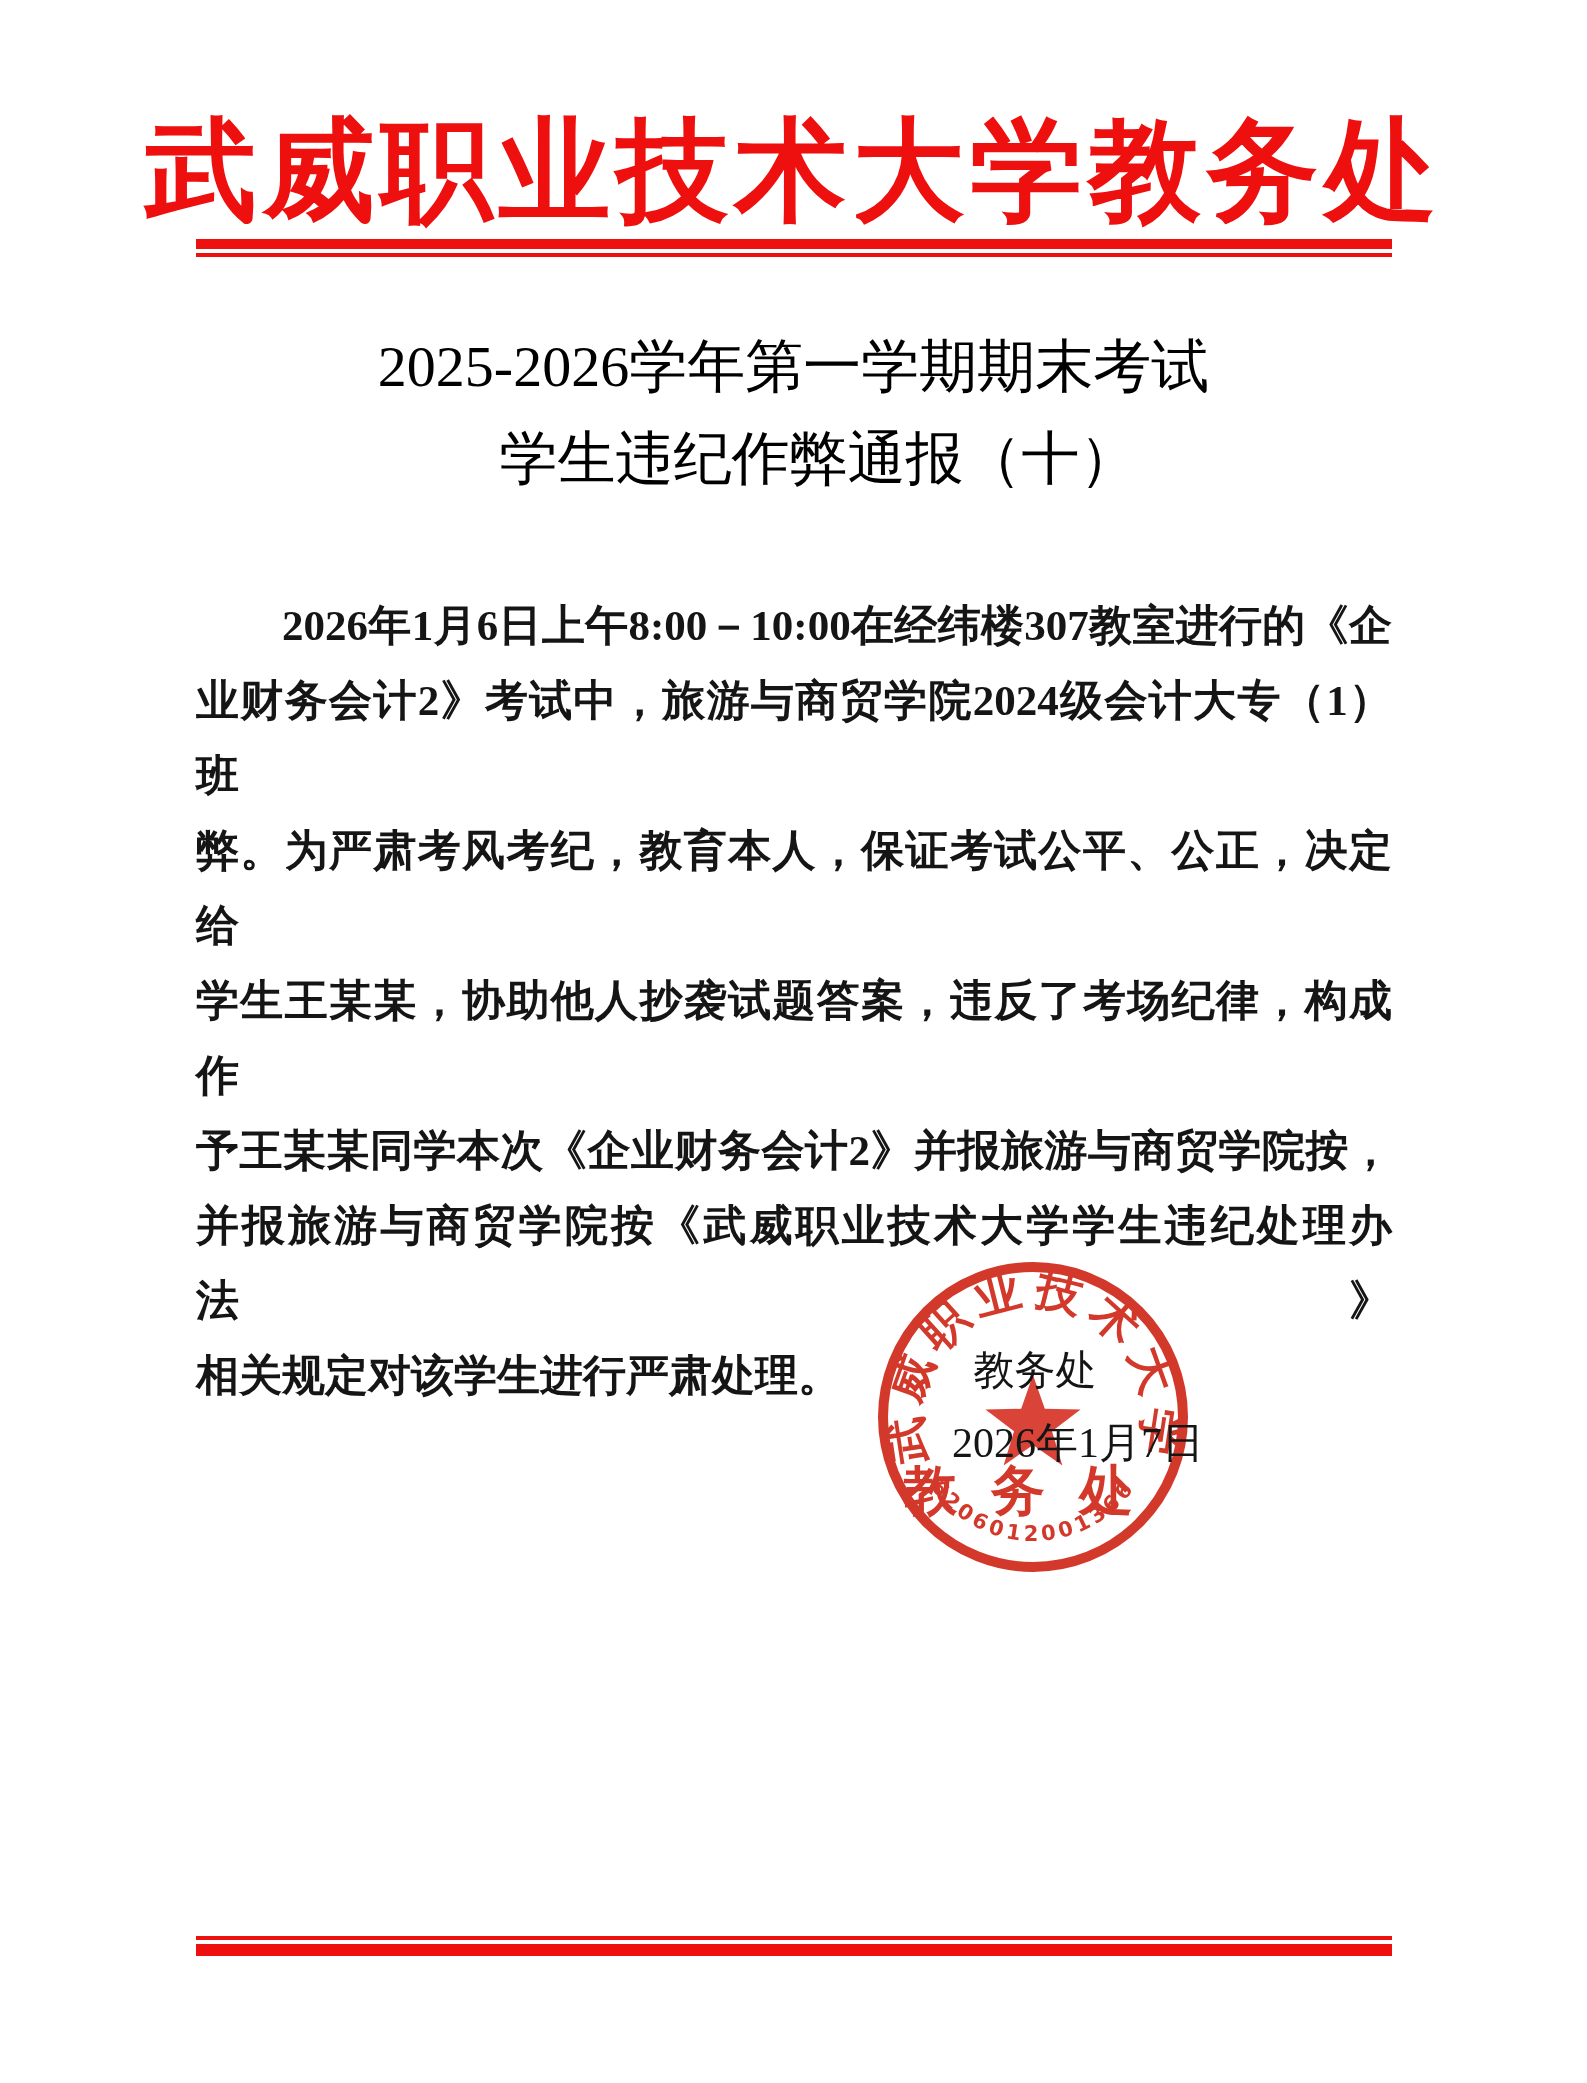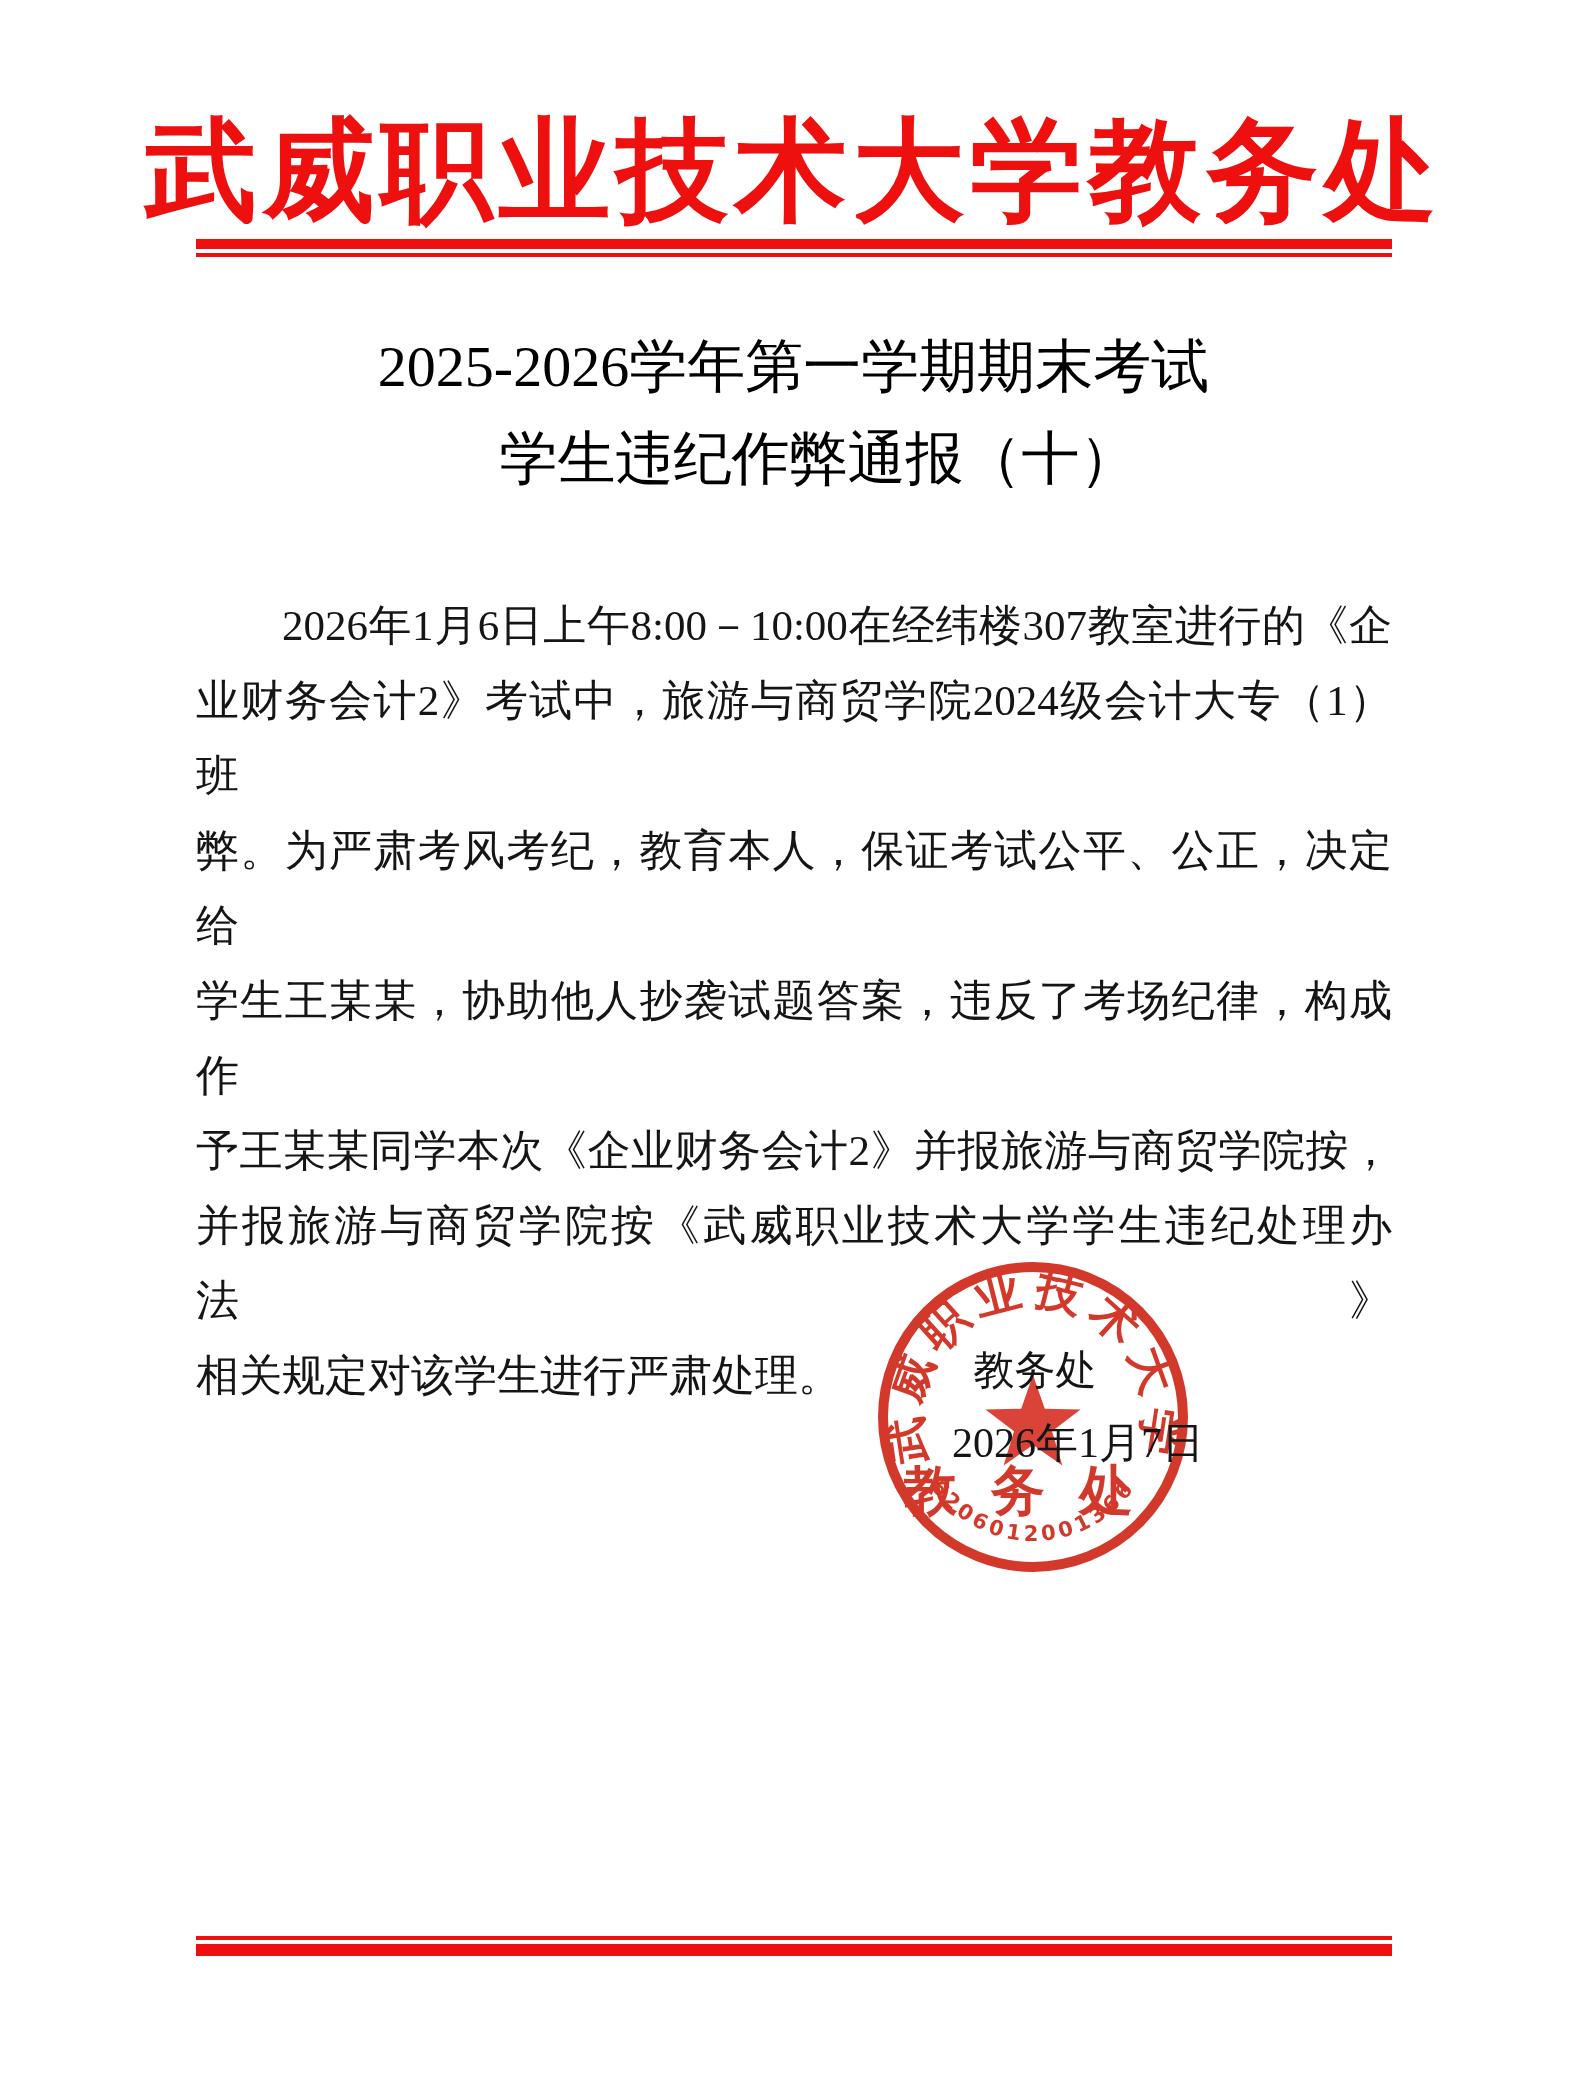--- a/index.html
+++ b/index.html
@@ -43,21 +43,21 @@
   }
   .doc-title.line1{top:336px;}
   .doc-title.line2{top:428px;padding-left:25px;}
   .document-body{
     position:absolute;
     left:196px; top:588px; width:1196px;
     color:var(--ink);
     font-size:43px;
     line-height:75px;
   }
-  .body-line{text-align:left;}
+  .body-line{text-align:left;font-weight:bold;}
   .body-line.just{text-align:justify;text-align-last:justify;}
   .body-line.indent{text-indent:2em;}
   .stamp{
     position:absolute;
     left:863px; top:1247px;
     width:340px; height:340px;
     z-index:1;
     opacity:0.93;
   }
   .seal-arc-text{

